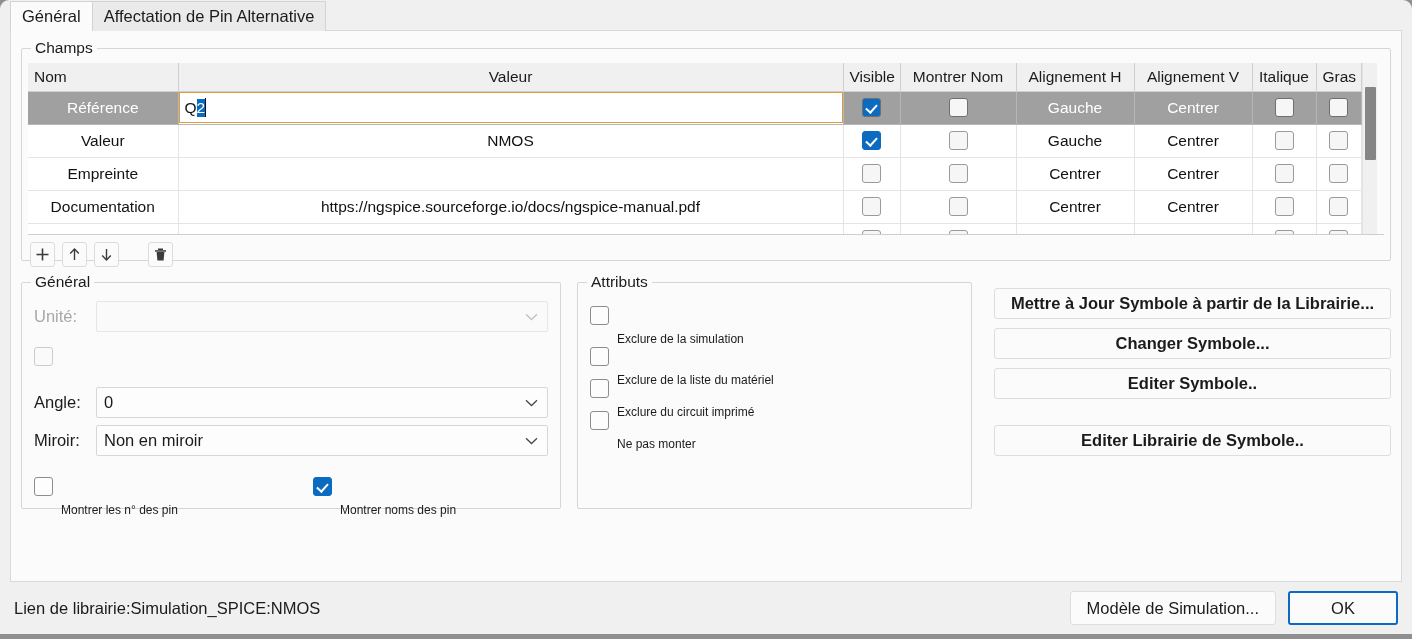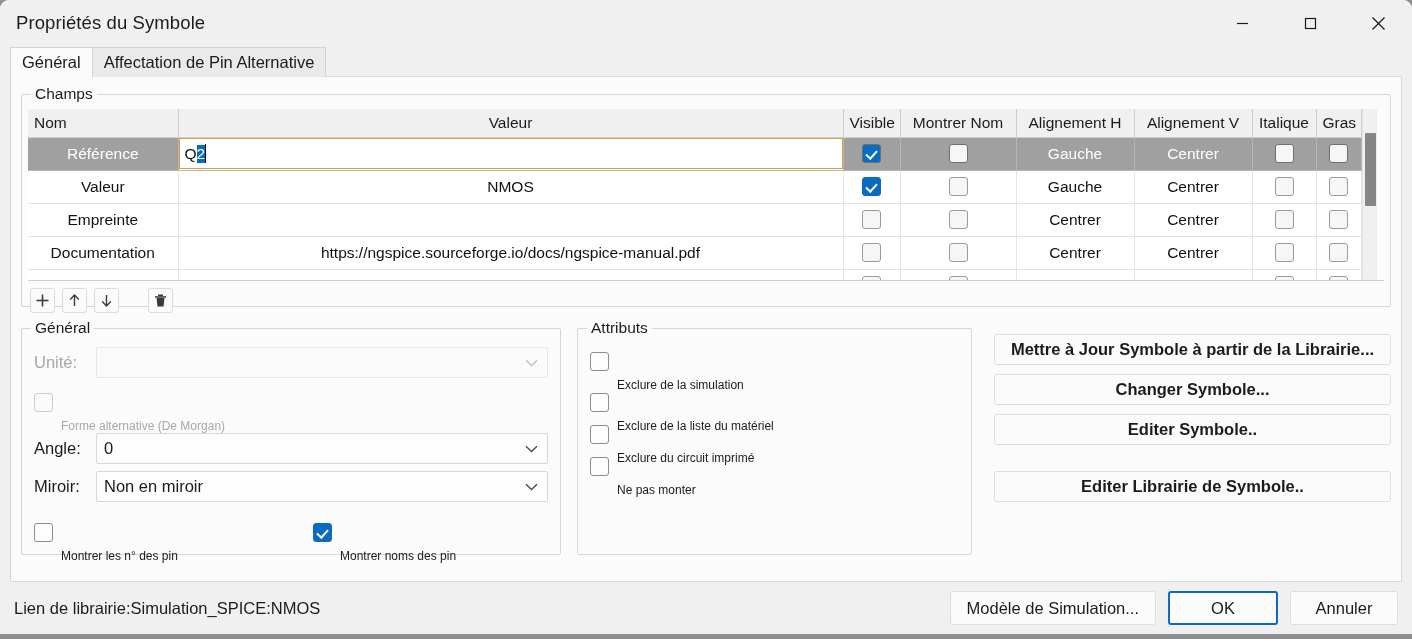--- a/index.html
+++ b/index.html
@@ -387,41 +387,20 @@
     left: 0; bottom: 0;
     width: 1412px; height: 5px;
     background: #8f8f8f;
   }
 </style>
 </head>
 <body>
 
 <div id="dialog">
 
-  <div id="titlebar">
-    <div id="title-text">Propriétés du Symbole</div>
-    <div id="wincontrols">
-      <div class="wbtn">
-        <svg width="13" height="13" viewBox="0 0 13 13">
-            <line x1="1" y1="6.5" x2="12" y2="6.5" stroke="currentColor" stroke-width="1.2"></line>
-          </svg>
-      </div>
-      <div class="wbtn">
-        <svg width="13" height="13" viewBox="0 0 13 13">
-            <rect x="1.5" y="1.5" width="10" height="10" fill="none" stroke="currentColor" stroke-width="1.2"></rect>
-          </svg>
-      </div>
-      <div class="wbtn">
-        <svg width="15" height="15" viewBox="0 0 15 15">
-            <line x1="1.5" y1="1.5" x2="13.5" y2="13.5" stroke="currentColor" stroke-width="1.2"></line>
-            <line x1="13.5" y1="1.5" x2="1.5" y2="13.5" stroke="currentColor" stroke-width="1.2"></line>
-          </svg>
-      </div>
-    </div>
-  </div>
 
   <div id="tabstrip">
     <div class="tab active">Général</div>
     <div class="tab">Affectation de Pin Alternative</div>
   </div>
 
   <div id="content">
 
     <div class="group" id="champs">
       <div class="glabel">Champs</div>
@@ -555,21 +534,20 @@
             <span class="chev">
               <svg width="13" height="9" viewBox="0 0 13 9">
                   <polyline points="1,1.8 6.5,7 12,1.8" fill="none" stroke="currentColor" stroke-width="1.3"></polyline>
                 </svg>
             </span>
           </div>
         </div>
 
         <div class="row ckrow" style="margin-top:6px">
           <span class="ck dis"></span>
-          <span class="cklabel dis">Forme alternative (De Morgan)</span>
         </div>
 
         <div class="row" style="margin-top:12px">
           <div class="lbl" style="width:62px">Angle:</div>
           <div class="combo">
             <span>0</span>
             <span class="chev">
               <svg width="13" height="9" viewBox="0 0 13 9">
                   <polyline points="1,1.8 6.5,7 12,1.8" fill="none" stroke="currentColor" stroke-width="1.3"></polyline>
                 </svg>
@@ -633,19 +611,18 @@
   </div>
 
   <div id="footer">
     <div id="libline">
       <span>Lien de librairie:</span>
       <span>Simulation_SPICE:NMOS</span>
     </div>
     <div id="footerbtns">
       <div class="fbtn">Modèle de Simulation...</div>
       <div class="fbtn primary">OK</div>
-      <div class="fbtn">Annuler</div>
     </div>
   </div>
 
 </div>
 
 <div id="behind"></div>
 
 </body></html>

